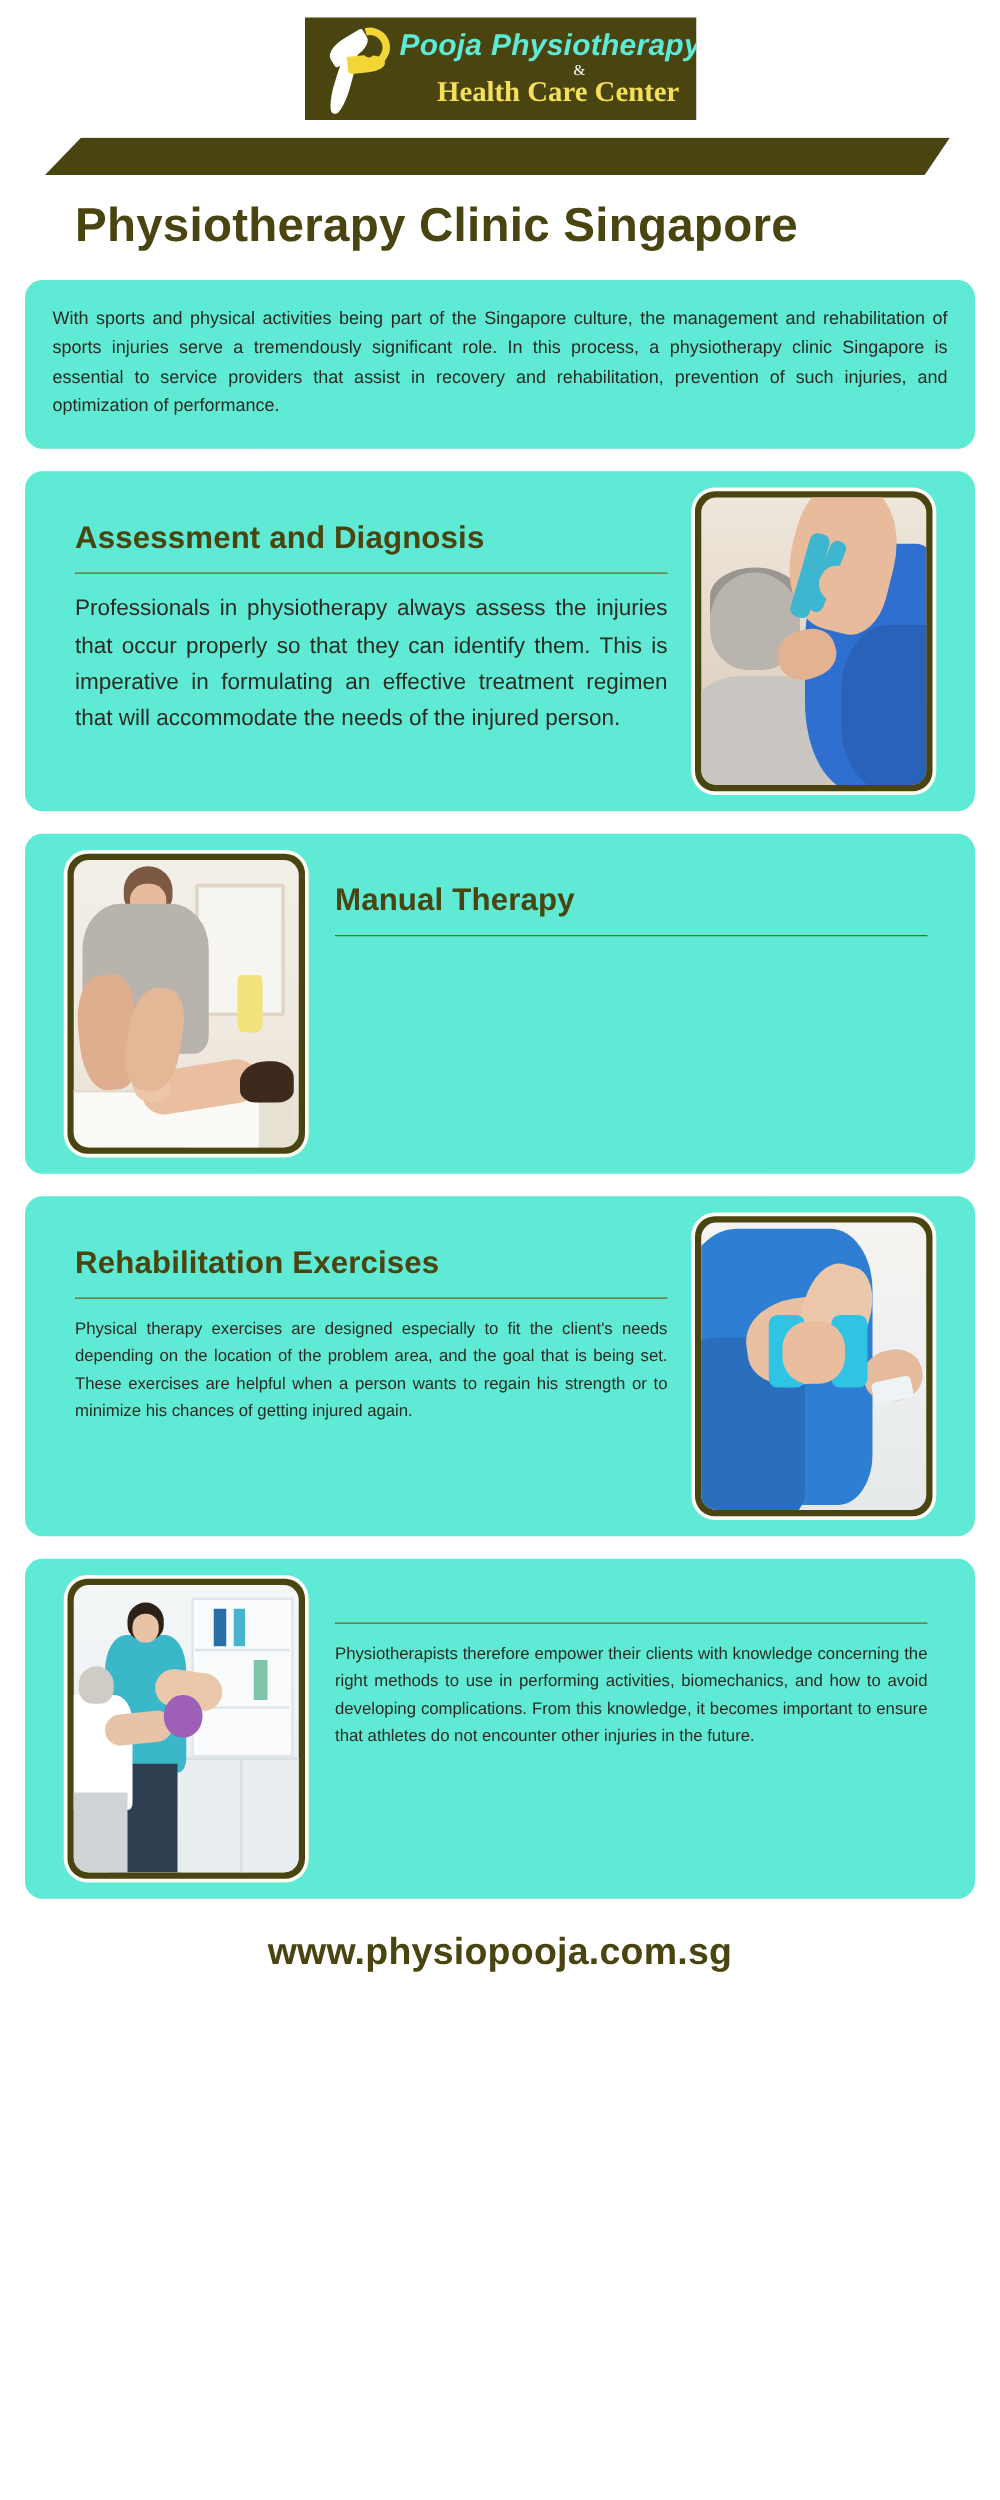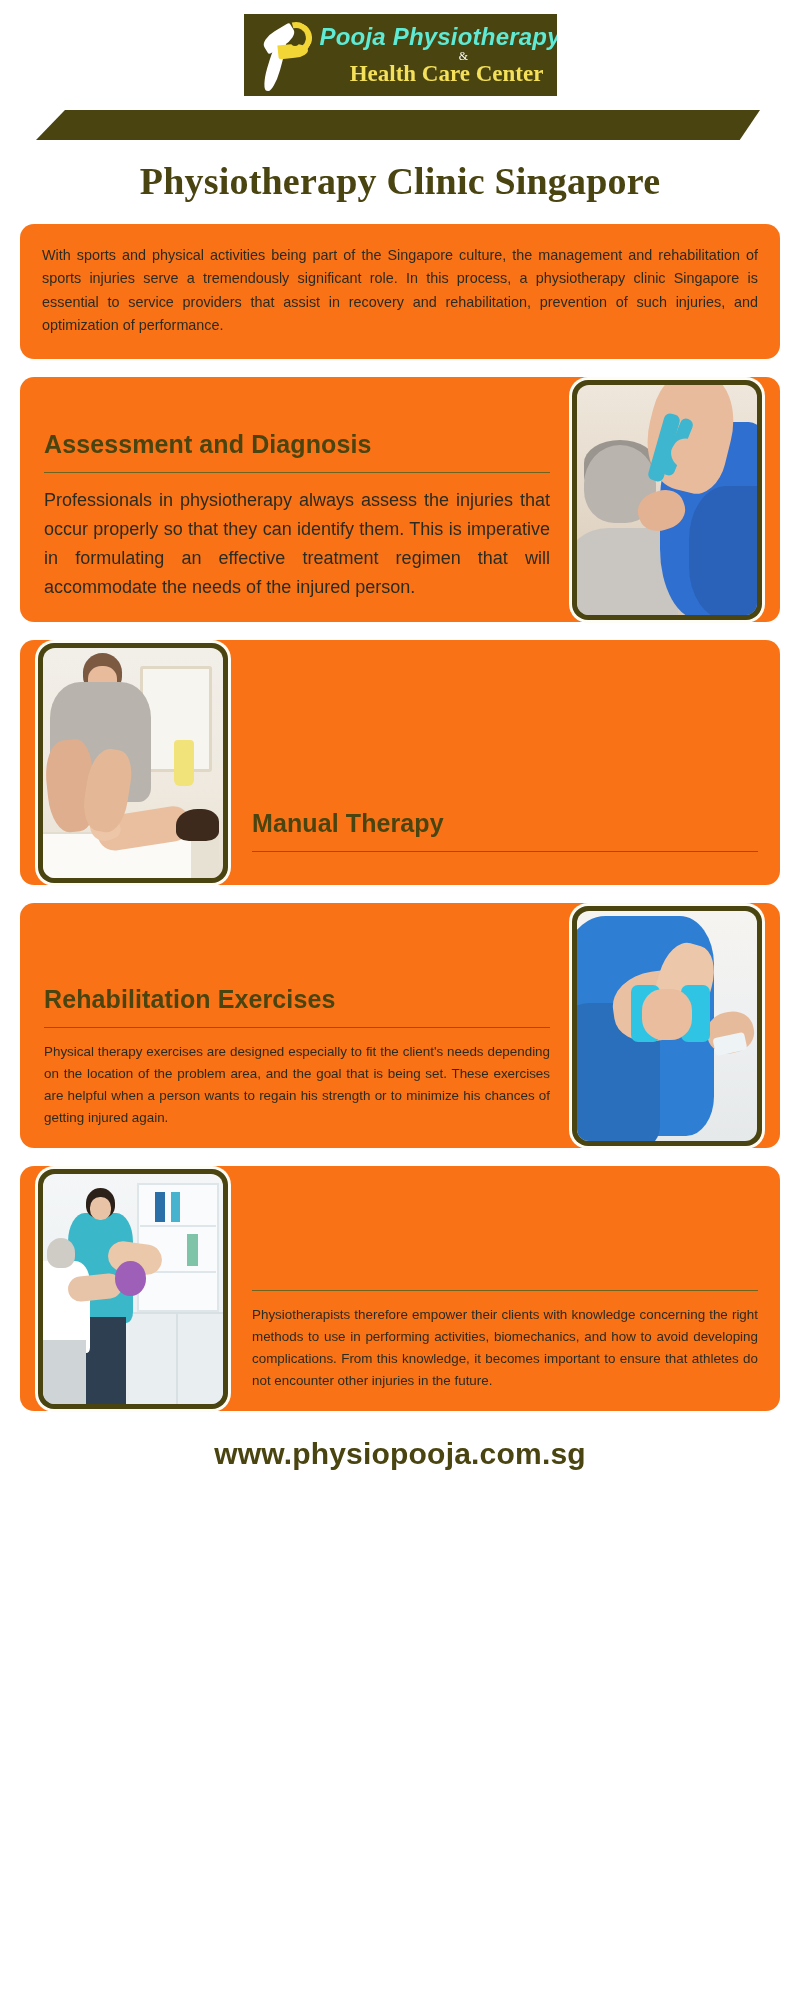--- a/index.html
+++ b/index.html
@@ -84,52 +84,51 @@
   .banner-bar {
     margin: 14px 20px 0 0;
     margin-left: 16px;
     height: 30px;
     background: #4a4410;
     clip-path: polygon(4% 0, 100% 0, 97.2% 100%, 0 100%);
   }
 
   
   .title {
-    text-align: center;
+    text-align: left;
     color: #4a4410;
     font-weight: bold;
     font-size: 38px;
     line-height: 1.32;
     letter-spacing: .2px;
     padding: 16px 40px 0 40px;
-    font-family: Liberation Serif, serif;
   }
 
   
   .card {
-    background: #f97316;
+    background: #5eead4;
     border-radius: 14px;
     margin-top: 18px;
     position: relative;
   }
   .intro-card { padding: 20px 22px 22px 22px; }
   .intro-p {
     color: #2b2b22;
     font-size: 14.4px;
     line-height: 1.62;
     text-align: justify;
     font-weight: 400;
   }
   .intro-p + .intro-p { margin-top: 17px; }
 
   .svc {
     display: flex;
-    align-items: flex-end;
+    align-items: flex-start;
     min-height: 245px;
-    padding: 0;
+    padding: 16px;
   }
   .svc-body {
     flex: 1;
     padding: 22px 22px 20px 24px;
     display: flex; flex-direction: column; justify-content: center;
   }
   .svc-heading {
     color: #4a4410;
     font-weight: bold;
     font-size: 25px;

